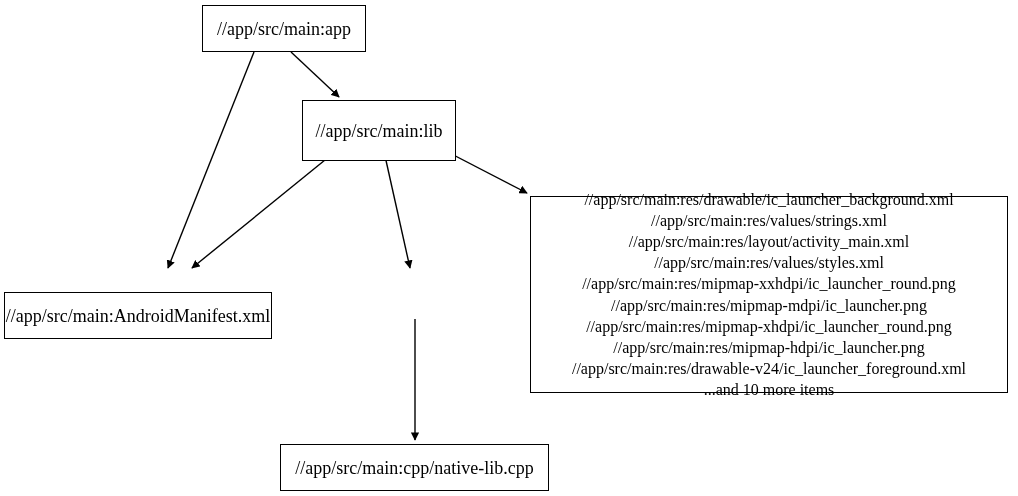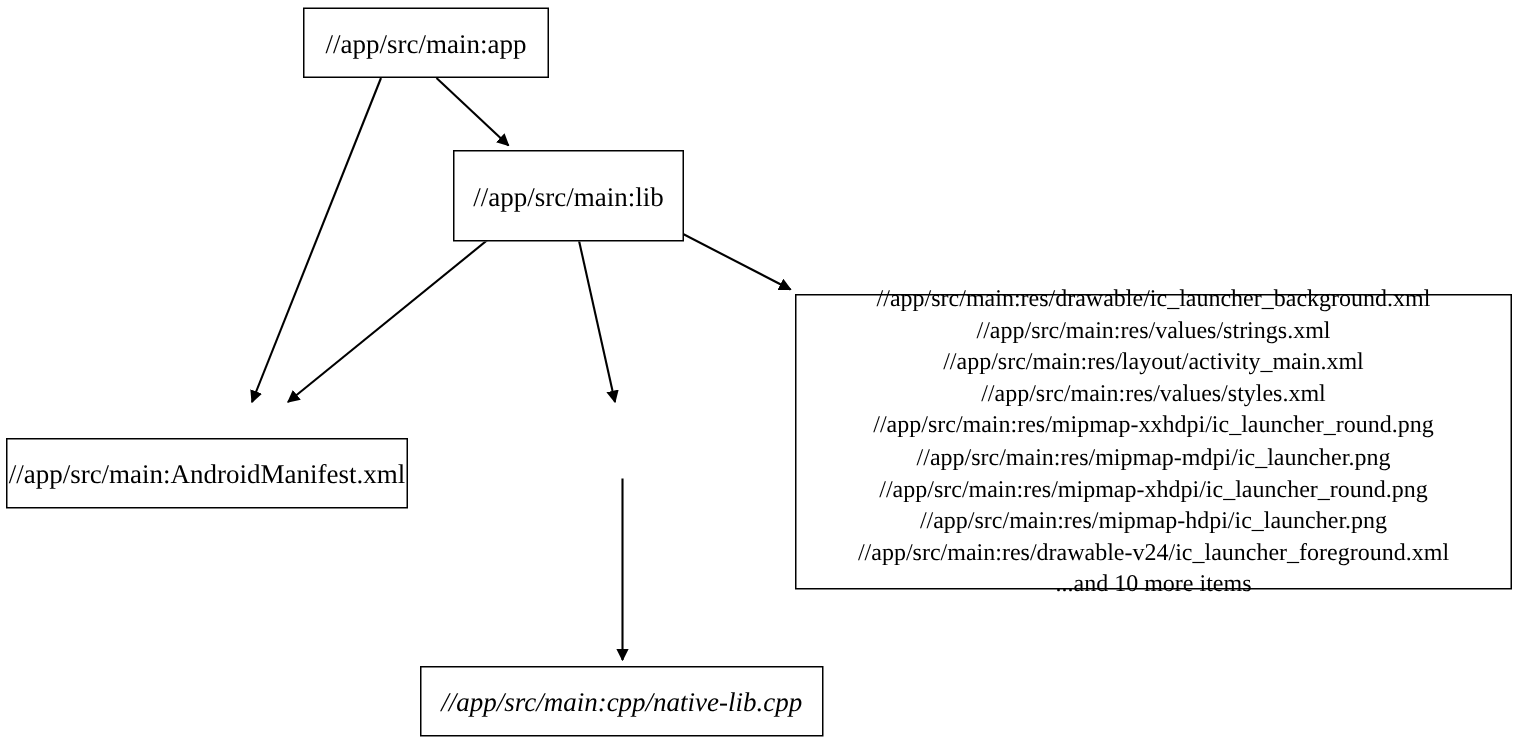--- a/index.html
+++ b/index.html
@@ -50,21 +50,21 @@
     line-height: 1.32;
     font-size: 16px;
     padding: 7px 8px;
   }
   
   #node-app      { left: 202px; top: 5px;   width: 164px; height: 47px; }
   #node-lib      { left: 302px; top: 100px; width: 154px; height: 61px; }
   #node-manifest { left: 4px;   top: 276px; width: 268px; height: 47px; margin-top: 16px; }
   #node-jnilib   { left: 324px; top: 272px; width: 182px; height: 47px; }
   #node-res      { left: 530px; top: 196px; width: 478px; height: 197px; }
-  #node-cpp      { left: 280px; top: 444px; width: 269px; height: 47px; font-style: italic; }
+  #node-cpp      { left: 280px; top: 444px; width: 269px; height: 47px; }
 </style>
 </head>
 <body>
 
 <div id="graph">
 
   <svg class="edges" viewBox="0 0 1018 496" xmlns="http://www.w3.org/2000/svg">
     <defs>
       <marker id="arrow" viewBox="0 0 10 10" refX="9" refY="5" markerWidth="6" markerHeight="6" orient="auto-start-reverse">
         <path d="M 0 0 L 10 5 L 0 10 z" fill="#000000"></path>

